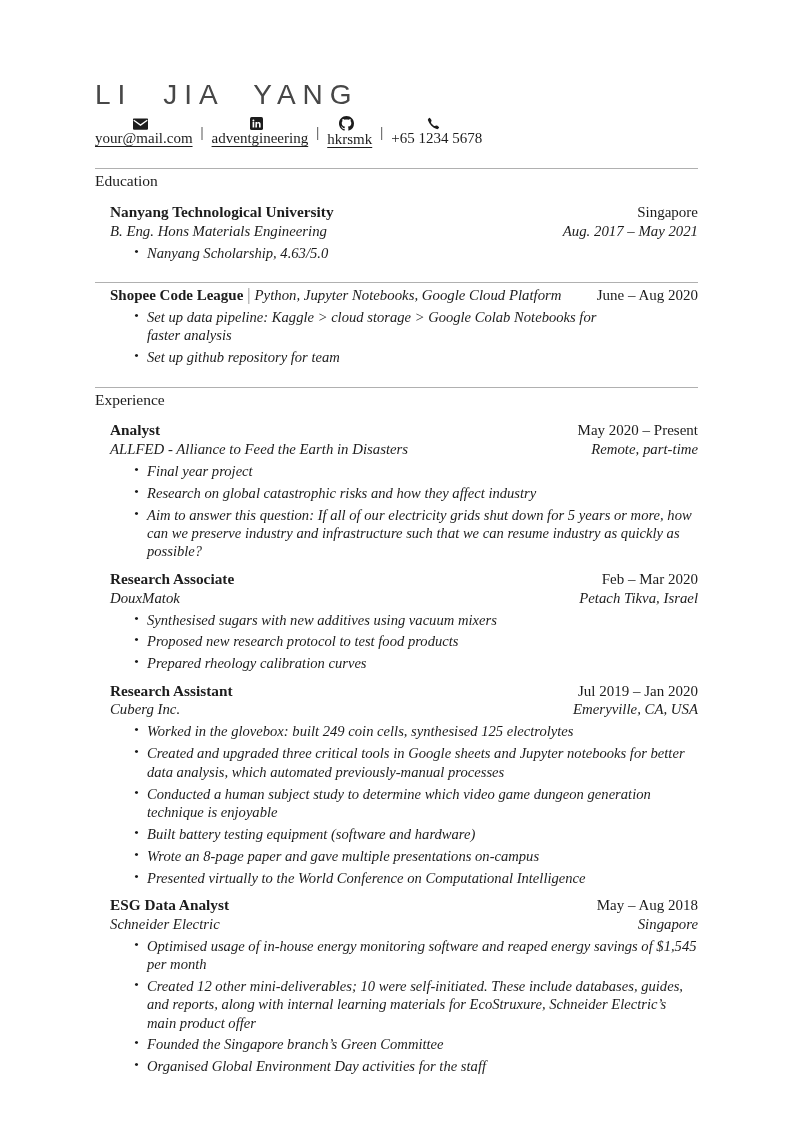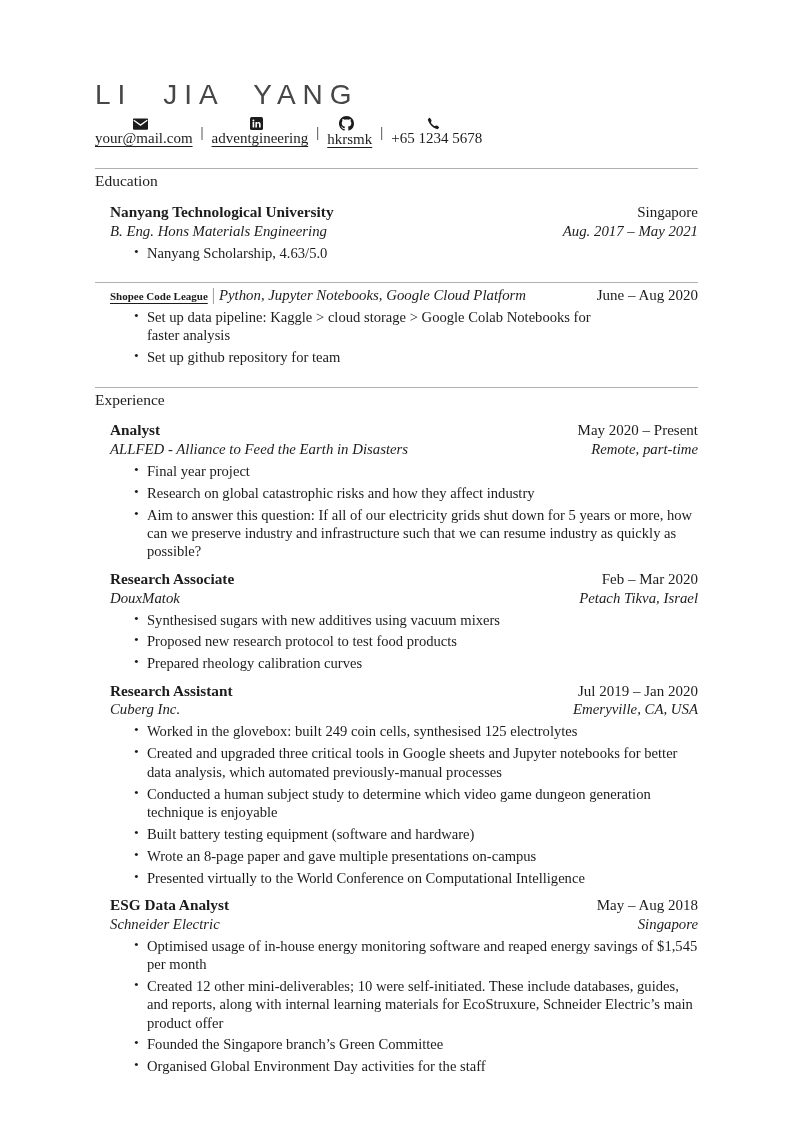--- a/index.html
+++ b/index.html
@@ -44,31 +44,32 @@
   .entries { margin-left: 15px; }
 
   .entry + .entry { margin-top: 9px; }
   .entry-row { display: flex; justify-content: space-between; align-items: baseline; }
   .entry-heading { font-weight: bold; font-size: 15.3px; line-height: 1.22; }
   .entry-right-top { font-size: 15px; white-space: nowrap; text-align: right; }
   .entry-subheading { font-style: italic; font-size: 14.8px; line-height: 1.22; }
   .entry-right-bottom { font-style: italic; font-size: 14.8px; white-space: nowrap; text-align: right; }
 
   .proj-heading-line { flex: 1; }
-  .proj-name { font-weight: bold; font-size: 11px; text-decoration: underline; text-underline-offset: 3px; text-decoration-thickness: 1px; }
+  .proj-name { font-weight: bold; font-size: 15px; text-underline-offset: 3px; text-decoration-thickness: 1px; }
   .proj-pipe { color: #8a8a8a; margin: 0 4px; }
   .proj-tech { font-style: italic; font-size: 14.8px; }
   .proj-bullets { max-width: 470px; }
 
   ul.bullets { list-style: none; margin: 4px 0 0 0; padding: 0 0 0 37px; }
   ul.bullets li {
     font-size: 14.6px;
     line-height: 1.26;
     margin-bottom: 3.5px;
     position: relative;
+    font-style: italic;
   }
   ul.bullets li::before {
     content: "\2022";
     position: absolute;
     left: -13px;
     top: -1px;
     font-size: 13.5px;
   }
 </style>
 </head>

